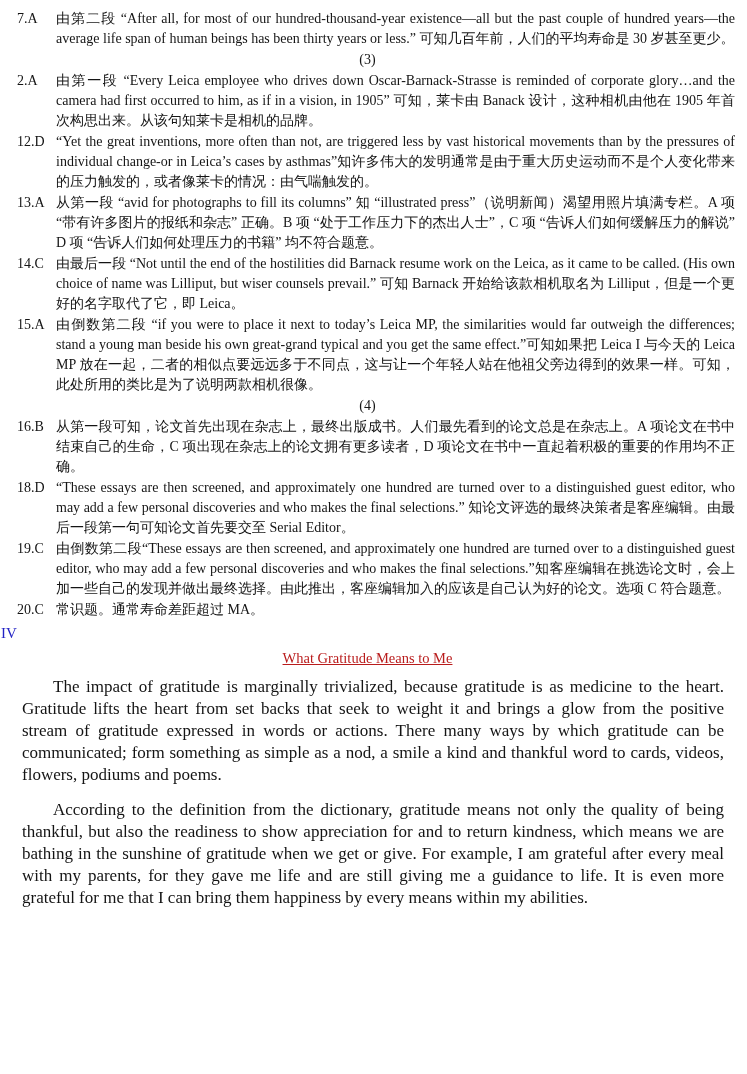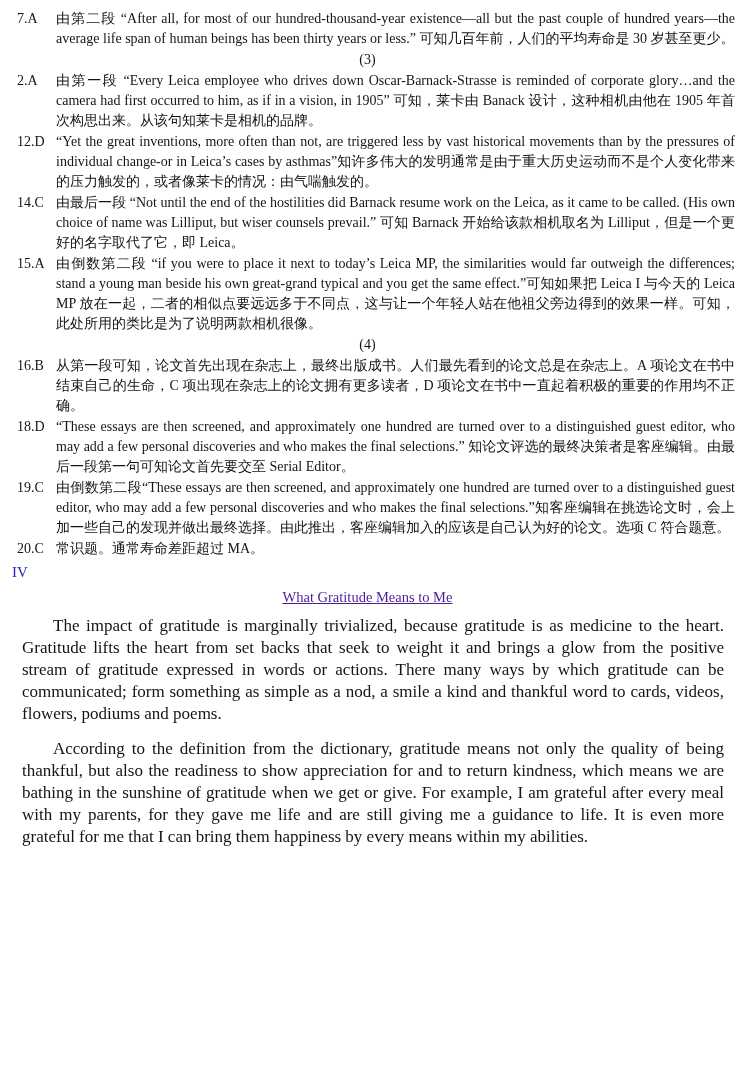--- a/index.html
+++ b/index.html
@@ -35,26 +35,26 @@
   .section-label {
     text-align: center;
     font-size: 14px;
     line-height: 20px;
     margin: 1px 0;
   }
   .roman-numeral {
     color: #2222c4;
     font-size: 15px;
     line-height: 22px;
-    padding-left: 12px;
+    padding-left: 1px;
     margin-top: 2px;
   }
   .essay-title {
     text-align: center;
-    color: #4c1d95;
+    color: #b91c1c;
     text-decoration: underline;
     font-size: 14.5px;
     line-height: 22px;
     margin: 3px 0 7px 0;
   }
   .para {
     text-align: justify;
     text-indent: 31px;
     font-size: 17px;
     line-height: 22px;
@@ -78,20 +78,24 @@
   <div class="item">
     <span class="num">2.A</span>
     <span>由第一段 “Every Leica employee who drives down Oscar-Barnack-Strasse is reminded of corporate glory…and the camera had first occurred to him, as if in a vision, in 1905” 可知，莱卡由 Banack 设计，这种相机由他在 1905 年首次构思出来。从该句知莱卡是相机的品牌。</span>
   </div>
 
   <div class="item">
     <span class="num">12.D</span>
     <span>“Yet the great inventions, more often than not, are triggered less by vast historical movements than by the pressures of individual change-or in Leica’s cases by asthmas”知许多伟大的发明通常是由于重大历史运动而不是个人变化带来的压力触发的，或者像莱卡的情况：由气喘触发的。</span>
   </div>
 
+  <div class="item">
+    <span class="num">13.A</span>
+    <span>从第一段 “avid for photographs to fill its columns” 知 “illustrated press”（说明新闻）渴望用照片填满专栏。A 项 “带有许多图片的报纸和杂志” 正确。B 项 “处于工作压力下的杰出人士”，C 项 “告诉人们如何缓解压力的解说” D 项 “告诉人们如何处理压力的书籍” 均不符合题意。</span>
+  </div>
 
   <div class="item">
     <span class="num">14.C</span>
     <span>由最后一段 “Not until the end of the hostilities did Barnack resume work on the Leica, as it came to be called. (His own choice of name was Lilliput, but wiser counsels prevail.” 可知 Barnack 开始给该款相机取名为 Lilliput，但是一个更好的名字取代了它，即 Leica。</span>
   </div>
 
   <div class="item">
     <span class="num">15.A</span>
     <span>由倒数第二段 “if you were to place it next to today’s Leica MP, the similarities would far outweigh the differences; stand a young man beside his own great-grand typical and you get the same effect.”可知如果把 Leica I 与今天的 Leica MP 放在一起，二者的相似点要远远多于不同点，这与让一个年轻人站在他祖父旁边得到的效果一样。可知，此处所用的类比是为了说明两款相机很像。</span>
   </div>

